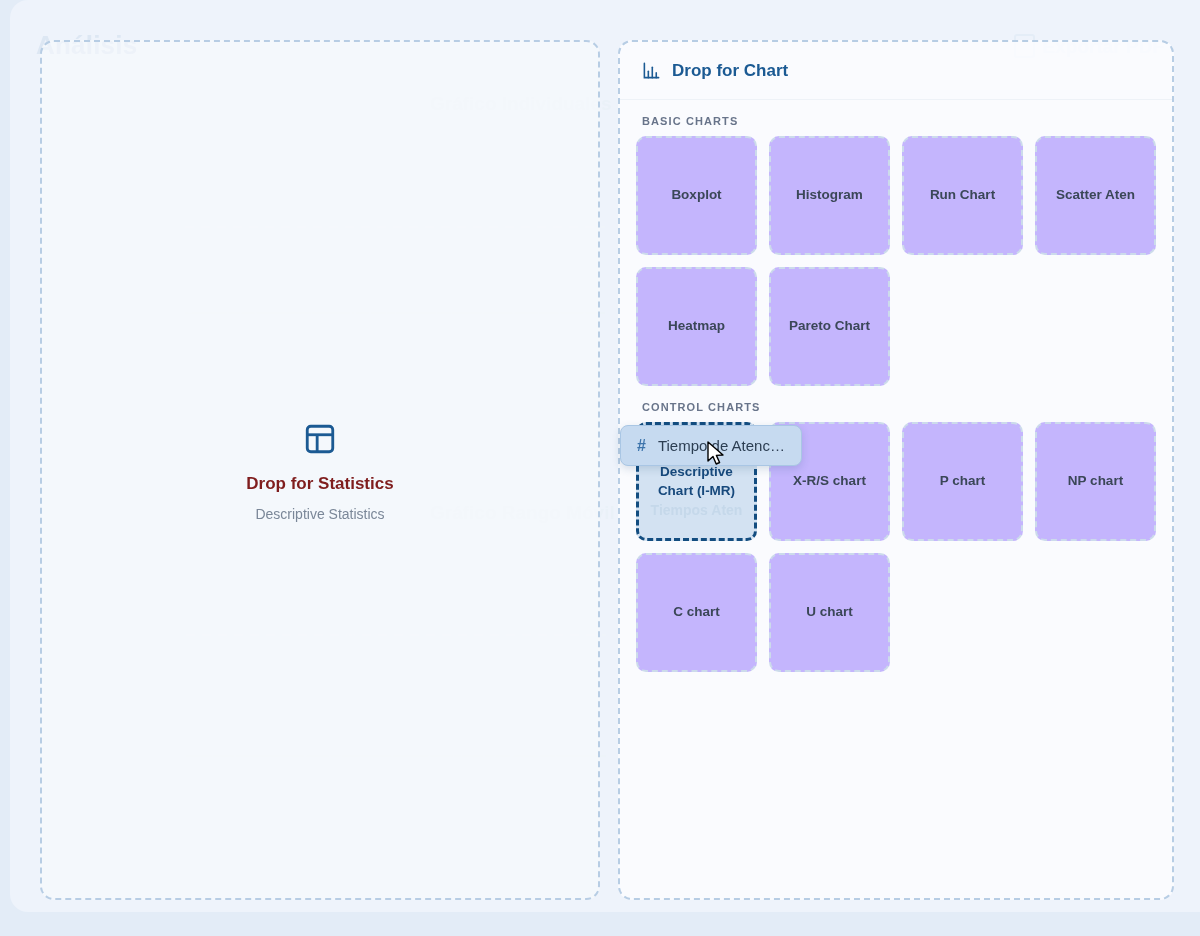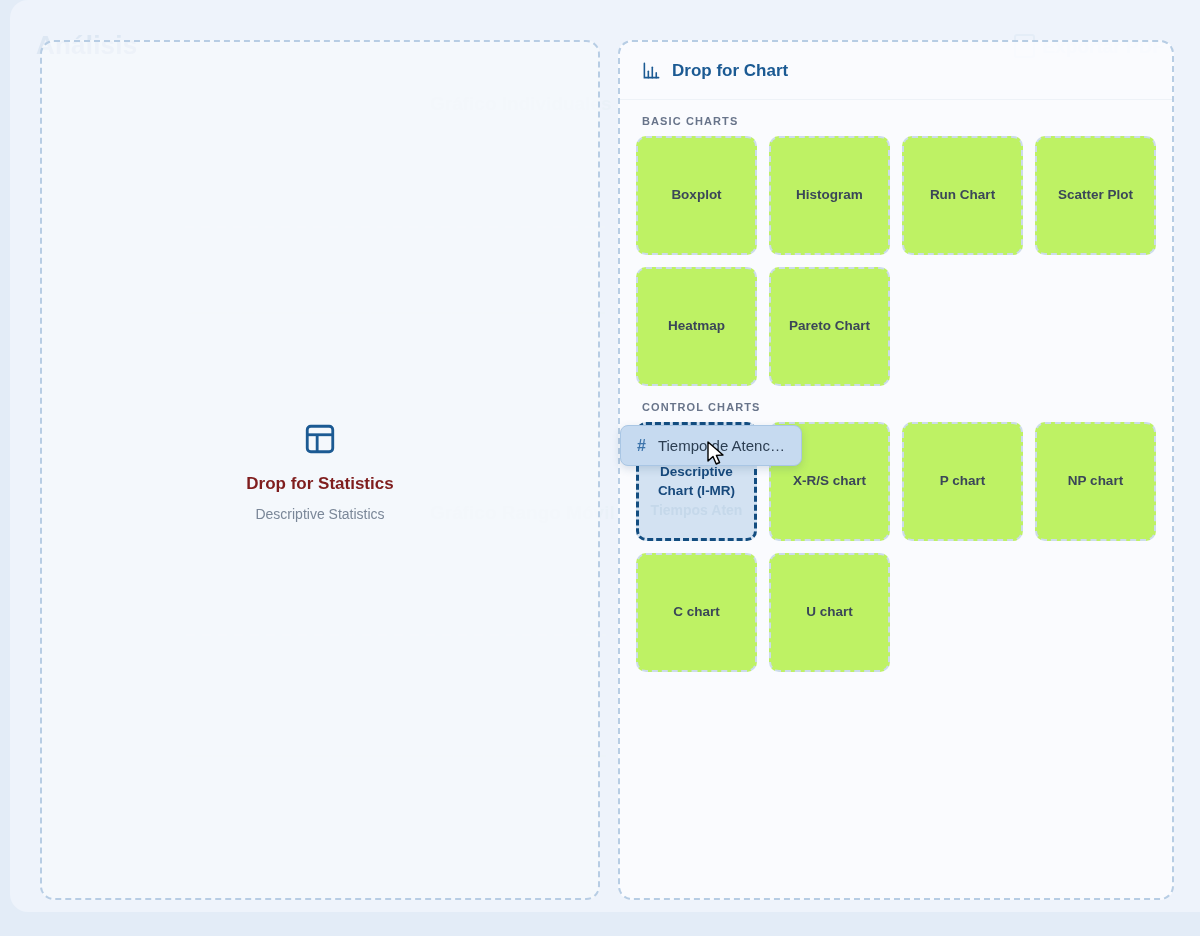--- a/index.html
+++ b/index.html
@@ -151,21 +151,21 @@
 
   .card-grid {
     display: grid;
     grid-template-columns: repeat(4, 1fr);
     gap: 12px;
   }
   .chart-card {
     height: 119px;
     border: 2px dashed #ccdbeb;
     border-radius: 10px;
-    background: #bef264;
+    background: #c4b5fd;
     display: flex;
     align-items: center;
     justify-content: center;
     text-align: center;
     font-size: 13.5px;
     font-weight: bold;
     color: #3b4758;
     line-height: 1.35;
     padding: 4px;
     box-sizing: border-box;
@@ -303,21 +303,21 @@
         <div class="chart-card">
           <span>Boxplot</span>
           </div>
         <div class="chart-card">
           <span>Histogram</span>
           </div>
         <div class="chart-card">
           <span>Run Chart</span>
           </div>
         <div class="chart-card">
-          <span>Scatter Plot</span>
+          <span>Scatter Aten</span>
           </div>
         <div class="chart-card">
           <span>Heatmap</span>
           </div>
         <div class="chart-card">
           <span>Pareto Chart</span>
           </div>
       </div>
 
       <div class="section-label">CONTROL CHARTS</div>

